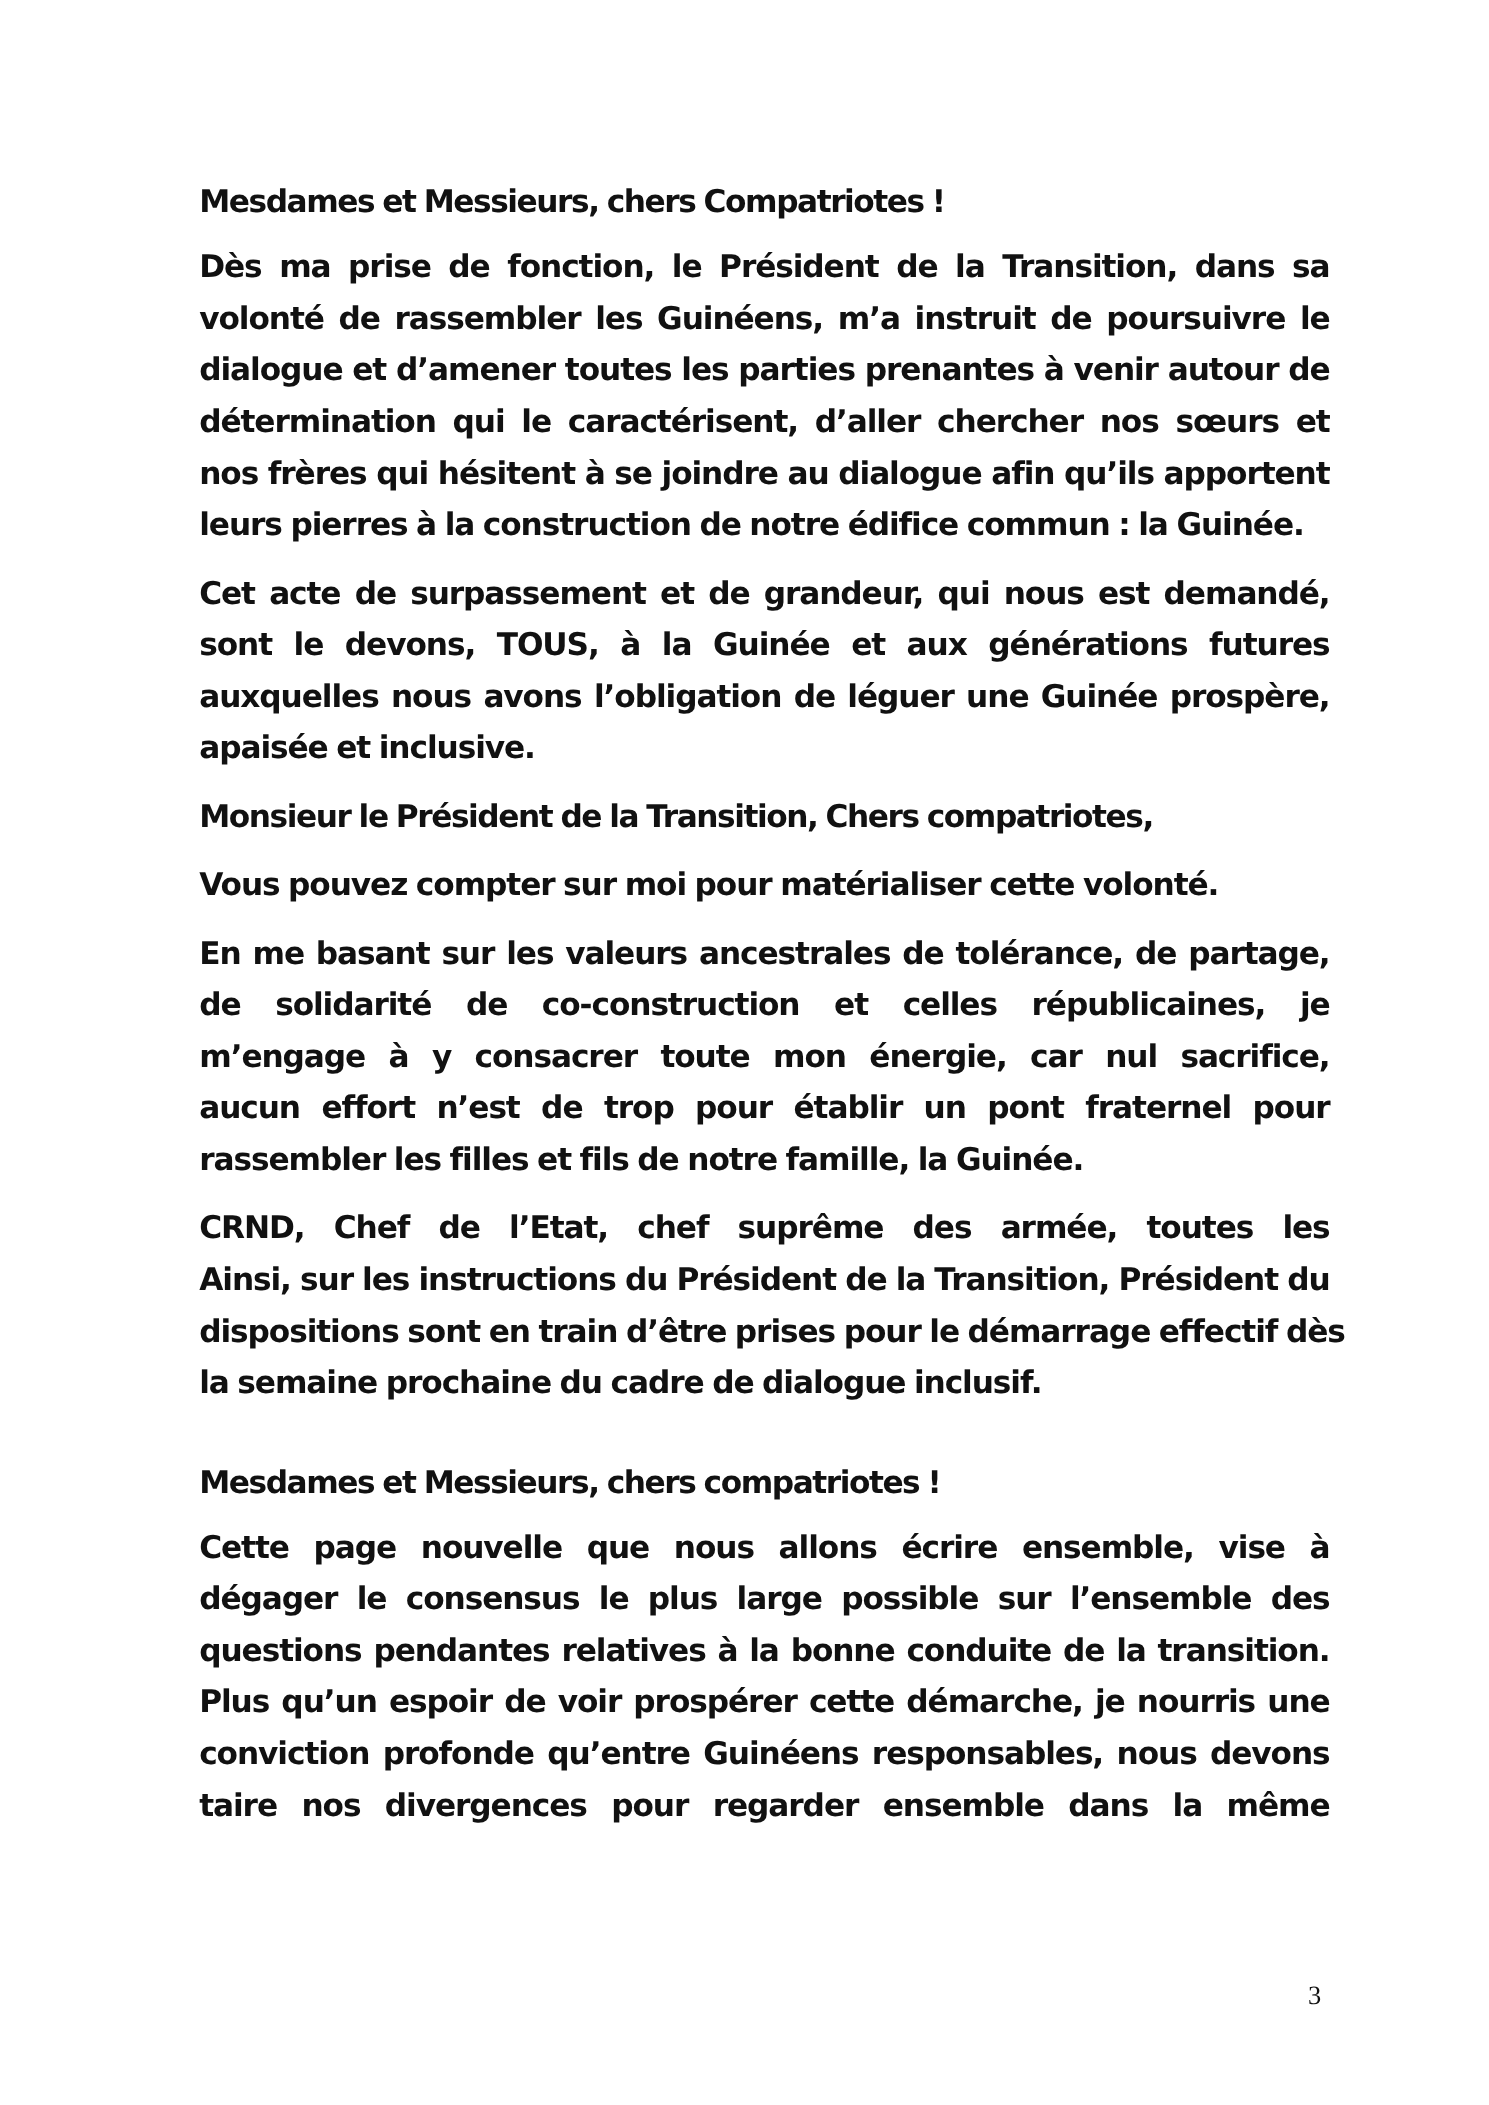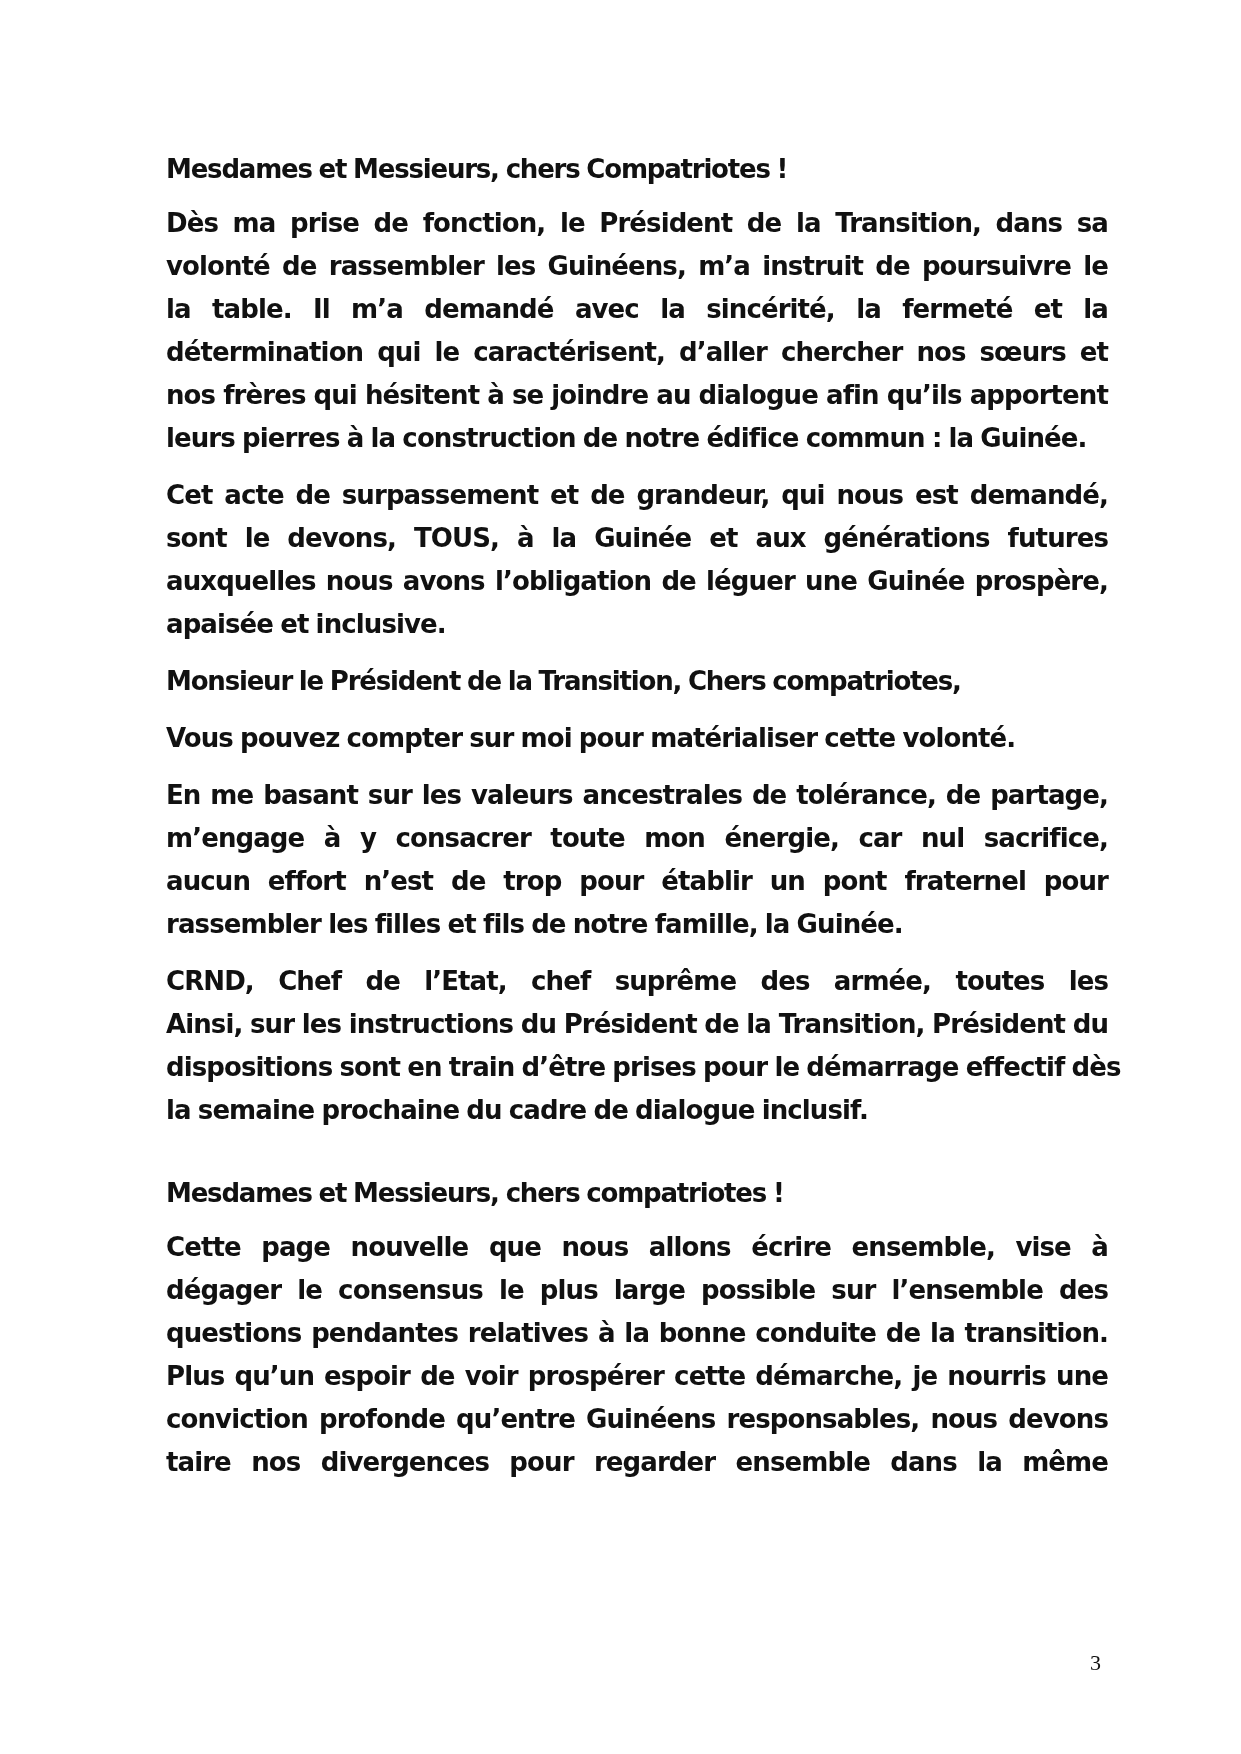--- a/index.html
+++ b/index.html
@@ -34,21 +34,21 @@
 
 <div class="page">
   <div class="content">
 
     <div class="line heading">Mesdames et Messieurs, chers Compatriotes !</div>
     <div class="gap-s"></div>
 
     <div>
       <div class="line">Dès ma prise de fonction, le Président de la Transition, dans sa</div>
       <div class="line">volonté de rassembler les Guinéens, m’a instruit de poursuivre le</div>
-      <div class="line">la table. Il m’a demandé avec la sincérité, la fermeté et la</div>
+      <div class="line">dialogue et d’amener toutes les parties prenantes à venir autour de</div>
       <div class="line">détermination qui le caractérisent, d’aller chercher nos sœurs et</div>
       <div class="line">nos frères qui hésitent à se joindre au dialogue afin qu’ils apportent</div>
       <div class="line last">leurs pierres à la construction de notre édifice commun : la Guinée.</div>
     </div>
     <div class="gap-m"></div>
 
     <div>
       <div class="line">Cet acte de surpassement et de grandeur, qui nous est demandé,</div>
       <div class="line">sont le devons, TOUS, à la Guinée et aux générations futures</div>
       <div class="line">auxquelles nous avons l’obligation de léguer une Guinée prospère,</div>
@@ -59,20 +59,21 @@
     <div class="line heading">Monsieur le Président de la Transition, Chers compatriotes,</div>
     <div class="gap-m"></div>
 
     <div>
       <div class="line last">Vous pouvez compter sur moi pour matérialiser cette volonté.</div>
     </div>
     <div class="gap-m"></div>
 
     <div>
       <div class="line">En me basant sur les valeurs ancestrales de tolérance, de partage,</div>
+      <div class="line">de solidarité de co-construction et celles républicaines, je</div>
       <div class="line">m’engage à y consacrer toute mon énergie, car nul sacrifice,</div>
       <div class="line">aucun effort n’est de trop pour établir un pont fraternel pour</div>
       <div class="line last">rassembler les filles et fils de notre famille, la Guinée.</div>
     </div>
     <div class="gap-m"></div>
 
     <div>
       <div class="line">CRND, Chef de l’Etat, chef suprême des armée, toutes les</div>
       <div class="line">Ainsi, sur les instructions du Président de la Transition, Président du</div>
       <div class="line">dispositions sont en train d’être prises pour le démarrage effectif dès</div>

